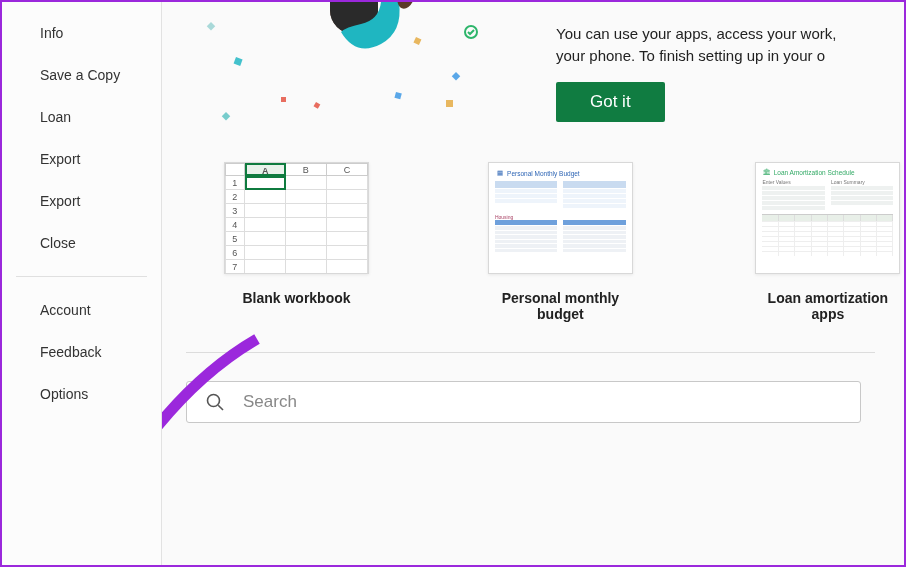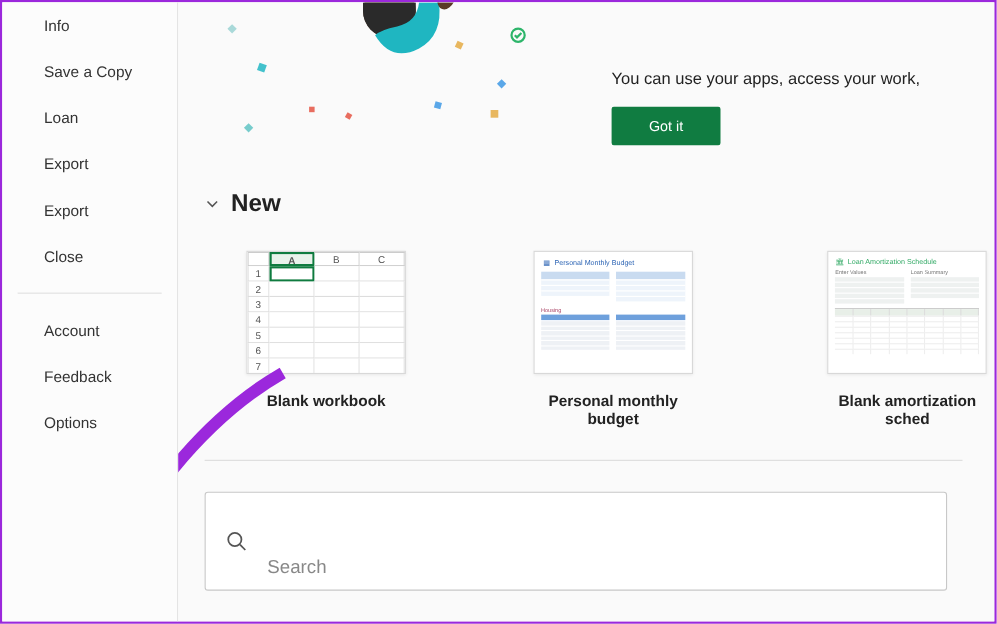--- a/index.html
+++ b/index.html
@@ -1,36 +1,36 @@
 <!DOCTYPE html>
 <html><head>
 <meta charset="utf-8">
 <style>
 * { box-sizing: border-box; margin: 0; padding: 0; }
 body { font-family: "Segoe UI", Arial, sans-serif; background: #fafafa; width: 906px; height: 567px; overflow: hidden; border: 2px solid #9b28dc; }
 .app { display: flex; width: 100%; height: 100%; }
-.sidebar { width: 160px; background: #fcfcfc; border-right: 1px solid #e2e2e2; display: flex; flex-direction: column; }
+.sidebar { width: 160px; background: #fcfcfc; border-right: 1px solid #e2e2e2; display: flex; flex-direction: column; padding-top: 10px; }
 .sidebar-item { padding: 13px 18px 13px 38px; font-size: 14px; color: #333; cursor: pointer; }
 .sidebar-divider { height: 1px; background: #e0e0e0; margin: 12px 14px; }
 .main { flex: 1; background: #fafafa; padding: 0 0 0 24px; position: relative; overflow: hidden; }
-.banner { display: flex; align-items: flex-end; }
+.banner { display: flex; align-items: center; }
 .banner-illustration { flex: 0 0 370px; height: 130px; position: relative; }
 .banner-text { flex: 1; padding-top: 10px; }
 .banner-text p { font-size: 15px; color: #222; line-height: 1.5; white-space: nowrap; }
-.got-it-btn { margin-top: 14px; background: #107c41; color: #fff; border: none; padding: 10px 34px; font-size: 13px; border-radius: 2px; cursor: pointer; }
+.got-it-btn { margin-top: 14px; background: #107c41; color: #fff; border: none; padding: 10px 34px; font-size: 17px; border-radius: 2px; cursor: pointer; }
 .section-header { display: flex; align-items: center; gap: 10px; margin-top: 40px; }
 .chevron { width: 14px; height: 14px;}
 .section-title { font-size: 22px; font-weight: 600; color: #222; }
 .templates { display: flex; gap: 110px; margin-top: 30px; padding-left: 38px; }
 .template { display: flex; flex-direction: column; align-items: center; cursor: pointer; }
 .template-thumb { width: 145px; height: 112px; background: #fff; border: 1px solid #d8d8d8; box-shadow: 0 1px 3px rgba(0,0,0,.08); position: relative; overflow: hidden; }
 .template-label { margin-top: 16px; font-size: 14px; font-weight: 600; color: #222; text-align: center; }
 .hr-line { border: 0; border-top: 1px solid #dcdcdc; margin: 30px 0 28px 0; width: 96%; }
 .search-box { display: flex; align-items: center; width: 94%; border: 1px solid #c8c8c8; border-radius: 3px; background: #fff; padding: 10px 18px; gap: 18px; }
-.search-input { border: none; outline: none; font-size: 17px; flex: 1; color: #555; background: transparent; margin-top: 48px; }
+.search-input { border: none; outline: none; font-size: 17px; flex: 1; color: #555; background: transparent; }
 .search-input::placeholder { color: #888; }
 .arrow-annotation { position: absolute; left: -90px; top: 332px; pointer-events: none; }
 
 
 .wb-grid { font-size: 9px; color: #555; }
 .wb-header { display: flex; }
 .wb-header div { border: 1px solid #ccc; border-left: none; height: 13px; text-align: center; line-height: 13px; background: #fff; }
 .wb-header div:first-child { width: 20px; border-left: 1px solid #ccc; background:#fff; }
 .wb-col { width: 42px; }
 .wb-colA { width: 42px; background:#e9f2eb !important; border:2px solid #0f7b3f !important; font-weight:600;}
@@ -100,30 +100,25 @@
           <rect x="270" y="70" width="6" height="6" fill="#5aa7e8" transform="rotate(45 270 70)"></rect>
           <circle cx="285" cy="30" r="6" fill="none" stroke="#2db56a" stroke-width="2"></circle>
           <path d="M282 30 l2 2 l4 -4" stroke="#2db56a" stroke-width="2" fill="none"></path>
           <rect x="260" y="98" width="7" height="7" fill="#e8b75f"></rect>
           <rect x="130" y="100" width="5" height="5" fill="#e86d5f" transform="rotate(30 130 100)"></rect>
           <rect x="210" y="90" width="6" height="6" fill="#5aa7e8" transform="rotate(15 210 90)"></rect>
         </svg>
       </div>
       <div class="banner-text">
         <p>You can use your apps, access your work,</p>
+        <p>your phone. To finish setting up in your o</p>
         <button class="got-it-btn">Got it</button>
       </div>
     </div>
 
-    <div class="section-header">
-      <svg class="chevron" viewBox="0 0 16 16">
-          <path d="M3 6 l5 5 l5 -5" stroke="#555" stroke-width="1.6" fill="none"></path>
-        </svg>
-      <div class="section-title">New</div>
-    </div>
 
     <div class="templates">
 
       <div class="template">
         <div class="template-thumb">
           <div class="wb-grid">
             <div class="wb-header">
                 <div></div>
                 <div class="wb-colA">A</div>
                 <div class="wb-col">B</div>
@@ -327,21 +322,21 @@
                   <div></div>
                   <div></div>
                   <div></div>
                   <div></div>
                   <div></div>
                   <div></div>
                 </div>
             </div>
           </div>
         </div>
-        <div class="template-label">Blank amortization sched</div>
+        <div class="template-label">Loan amortization apps</div>
       </div>
 
     </div>
 
     <hr class="hr-line">
 
     <div class="search-box">
       <svg width="20" height="20" viewBox="0 0 20 20">
           <circle cx="8.5" cy="8.5" r="6" stroke="#555" stroke-width="1.6" fill="none"></circle>
           <line x1="13.2" y1="13.2" x2="18" y2="18" stroke="#555" stroke-width="1.6"></line>

